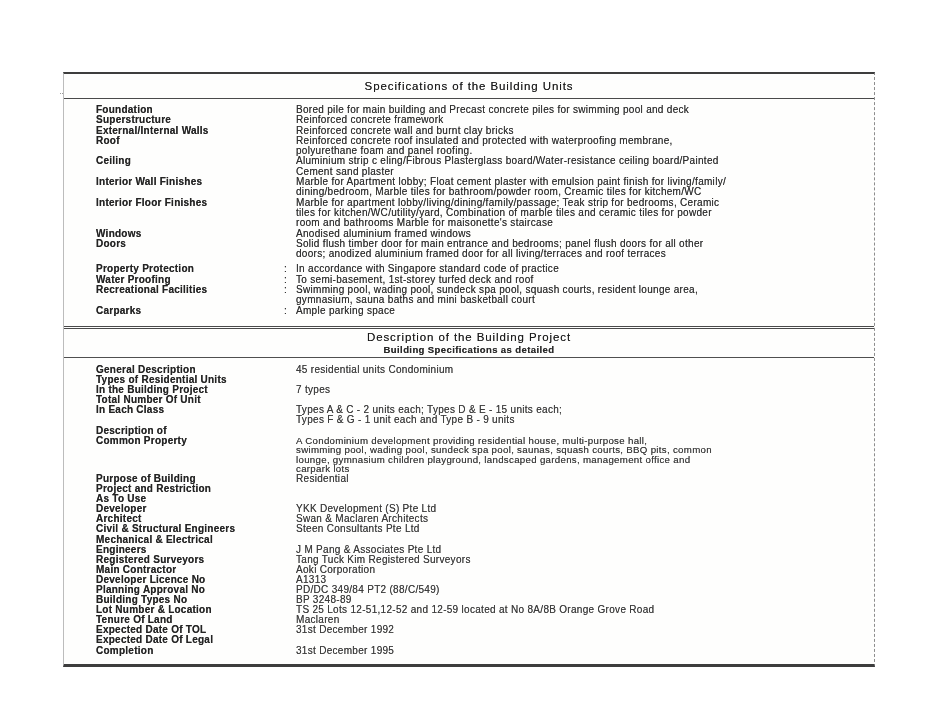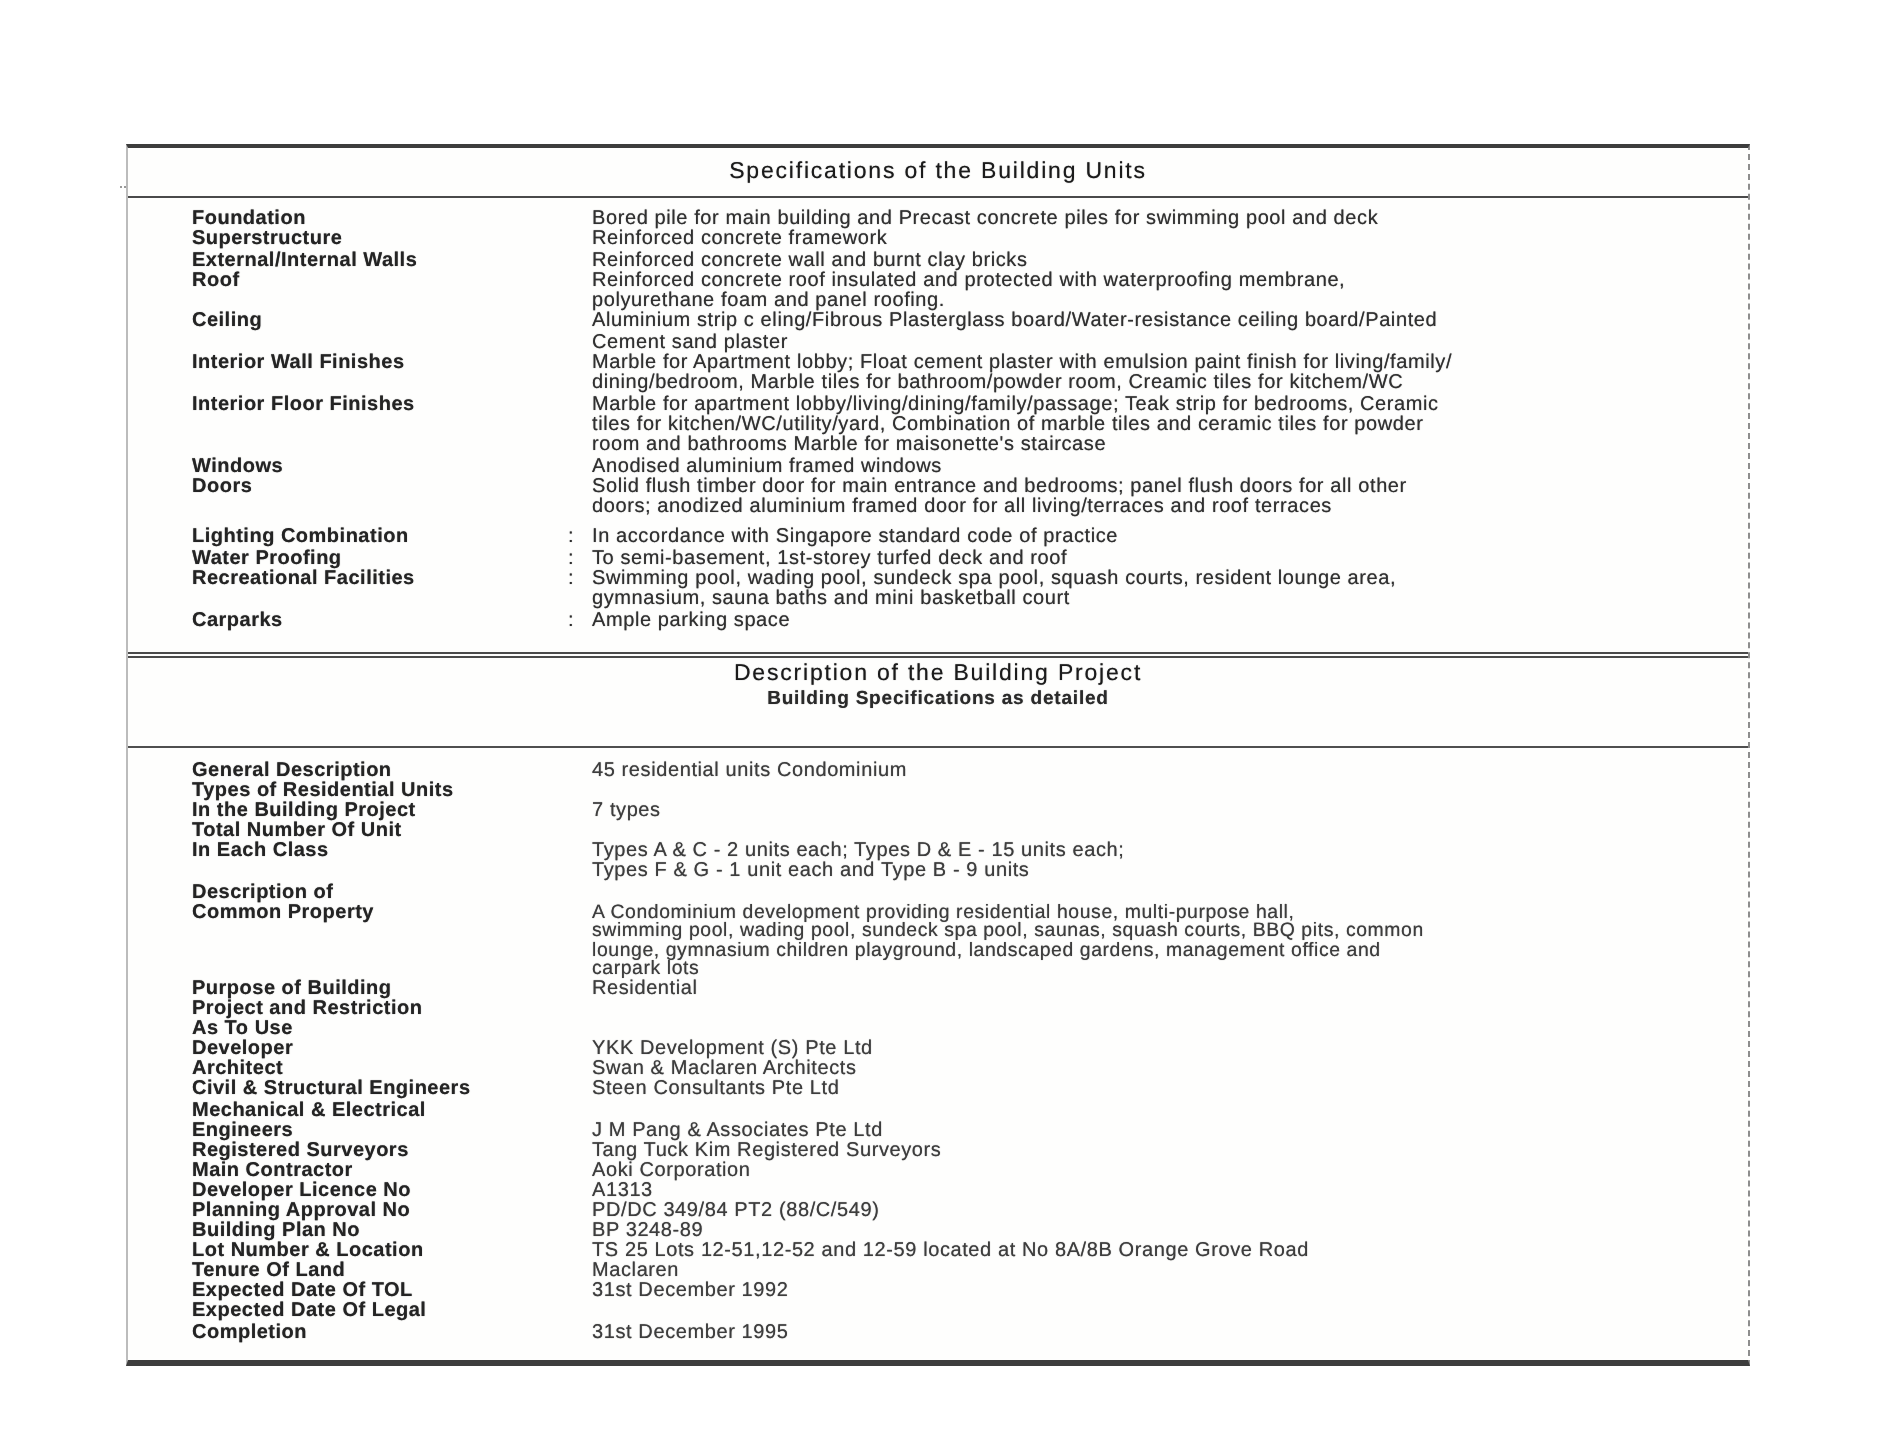--- a/index.html
+++ b/index.html
@@ -58,21 +58,21 @@
   }
   .s2 .row .val { color: #3d3d3d; line-height: 10.1px; }
   .s2 .row .lbl { line-height: 10.1px; }
   .row.gap { margin-top: 5px; }
   .row.tight .val { line-height: 9.6px; font-size: 9.7px; }
   .h2 {
     margin-top: 4px;
     text-align: center;
     border-top: 3px double #4a4a4a;
     border-bottom: 1px solid #4f4f4f;
-    padding: 2px 0 18px 0;
+    padding: 2px 0 2px 0;
   }
   .h2-title { line-height: 13px; }
   .h2-sub {
     font-size: 9.5px; font-weight: bold;
     line-height: 11px; color: #2a2a2a; letter-spacing: 0.4px;
   }
   
   .artifact-top-left {
     position: absolute; left: 60px; top: 93px; width: 55px; height: 0;
     border-top: 1px dotted #9a9a9a;
@@ -135,21 +135,21 @@
         <div class="colon"></div>
         <div class="val">Anodised aluminium framed windows</div>
       </div>
     <div class="row">
         <div class="lbl">Doors</div>
         <div class="colon"></div>
         <div class="val">Solid flush timber door for main entrance and bedrooms; panel flush doors for all other
 doors; anodized aluminium framed door for all living/terraces and roof terraces</div>
       </div>
     <div class="row gap">
-        <div class="lbl">Lighting Combination</div>
+        <div class="lbl">Property Protection</div>
         <div class="colon">:</div>
         <div class="val">In accordance with Singapore standard code of practice</div>
       </div>
     <div class="row">
         <div class="lbl">Water Proofing</div>
         <div class="colon">:</div>
         <div class="val">To semi-basement, 1st-storey turfed deck and roof</div>
       </div>
     <div class="row">
         <div class="lbl">Recreational Facilities</div>
@@ -263,21 +263,21 @@
         <div class="lbl">Developer Licence No</div>
         <div class="colon"></div>
         <div class="val">A1313</div>
       </div>
     <div class="row">
         <div class="lbl">Planning Approval No</div>
         <div class="colon"></div>
         <div class="val">PD/DC 349/84 PT2 (88/C/549)</div>
       </div>
     <div class="row">
-        <div class="lbl">Building Plan No</div>
+        <div class="lbl">Building Types No</div>
         <div class="colon"></div>
         <div class="val">BP 3248-89</div>
       </div>
     <div class="row">
         <div class="lbl">Lot Number &amp; Location</div>
         <div class="colon"></div>
         <div class="val">TS 25 Lots 12-51,12-52 and 12-59 located at No  8A/8B Orange Grove Road</div>
       </div>
     <div class="row">
         <div class="lbl">Tenure Of Land</div>

